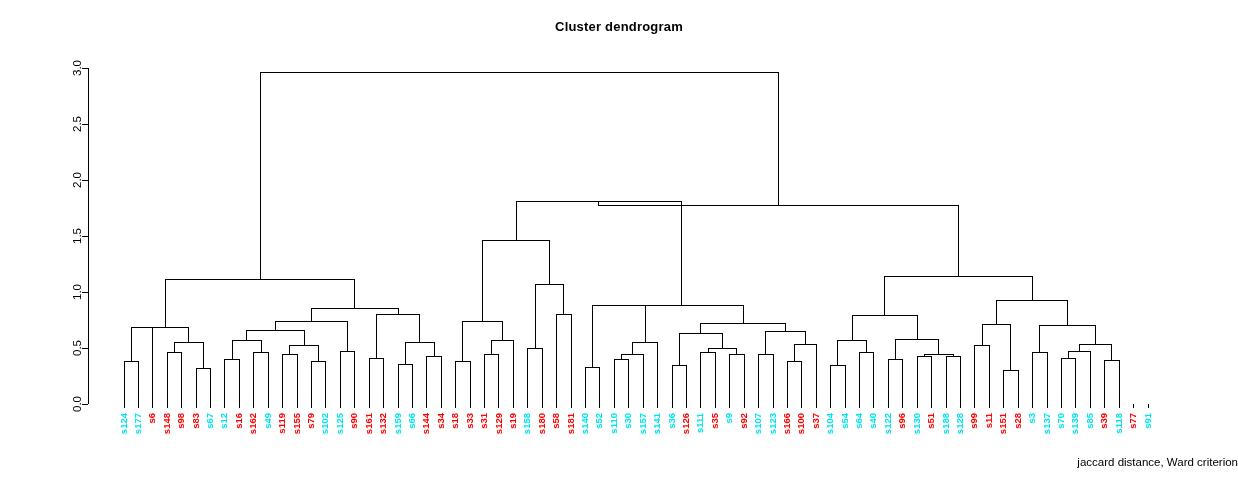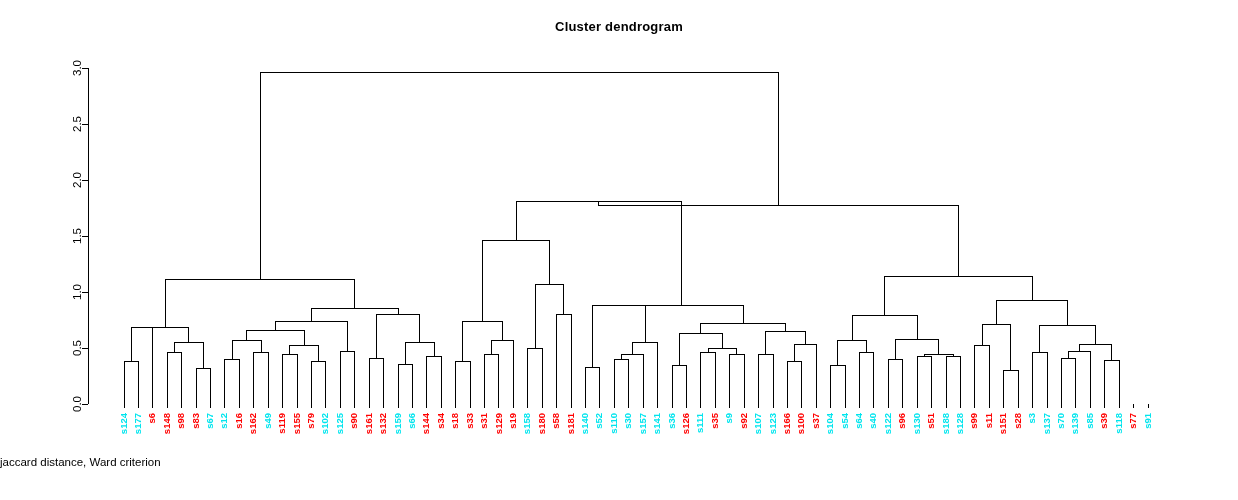--- a/index.html
+++ b/index.html
@@ -3,21 +3,21 @@
 <meta charset="utf-8">
 <style>
   html,body{margin:0;padding:0;background:#ffffff;}
   body{width:1238px;height:500px;font-family:"Liberation Sans",sans-serif;overflow:hidden;}
   #plot{position:relative;width:1238px;height:500px;}
   #title{
     position:absolute;left:0;top:19px;width:1238px;text-align:center;
     font-size:13px;font-weight:bold;color:#000;letter-spacing:.2px;
   }
   #xlabel{
-    position:absolute;left:0;top:456px;width:1238px;text-align:left;
+    position:absolute;left:0;top:456px;width:1238px;text-align:right;
     font-size:11.5px;color:#000;
   }
   svg{position:absolute;left:0;top:0;}
   .branch{stroke:#000;stroke-width:1;fill:none;shape-rendering:crispEdges;}
   .axisline{stroke:#000;stroke-width:1;shape-rendering:crispEdges;}
   .ticklab{font-size:11.5px;fill:#000;font-family:"Liberation Sans",sans-serif;}
   .leaflab{font-size:9.5px;font-family:"Liberation Sans",sans-serif;font-weight:bold;}
 </style>
 </head>
 <body>

